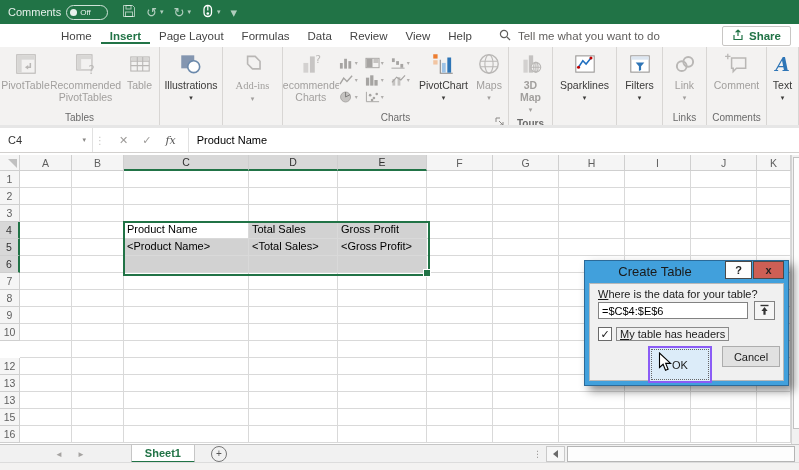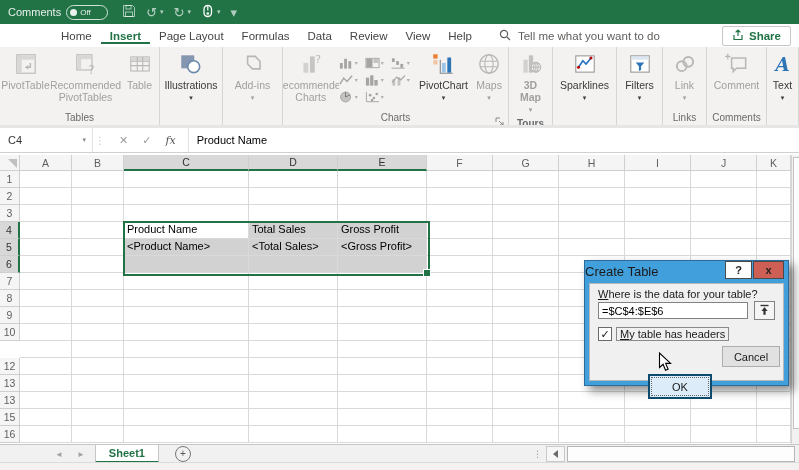--- a/index.html
+++ b/index.html
@@ -66,53 +66,53 @@
   .fillh{position:absolute;width:6px;height:6px;background:#217346;border:1px solid #fff;box-sizing:content-box;}
   .ctext{position:absolute;font-size:11px;color:#000;padding:1px 0 0 3px;white-space:nowrap;pointer-events:none;}
   
   .vscroll{position:absolute;left:791px;top:155px;width:8px;height:289px;background:#f1f1f1;border-left:1px solid #d4d4d4;box-sizing:border-box;}
   .vthumb{position:absolute;left:1px;top:2px;width:5px;height:270px;background:#fdfdfd;border:1px solid #c2c2c2;}
   
   .sheetbar{position:absolute;left:0;top:444px;width:799px;height:18px;background:#f1f1f1;
             border-top:1px solid #c6c6c6;display:flex;align-items:stretch;font-size:11px;}
   .snav{display:flex;align-items:center;gap:14px;padding:0 10px 0 55px;color:#a5a3a1;font-size:8px;}
   .stab{background:#fff;border-left:1px solid #c6c6c6;border-right:1px solid #c6c6c6;
-        border-bottom:2px solid #217346;color:#217346;font-weight:bold;display:flex;align-items:center;padding:0 13px;box-sizing:border-box;}
+        border-bottom:2px solid #217346;color:#217346;font-weight:bold;display:flex;align-items:center;padding:0 13px;box-sizing:border-box;margin-left:36px;}
   .addsheet{width:14px;height:14px;border:1px solid #767676;border-radius:50%;margin:auto 0 auto 16px;
         display:flex;align-items:center;justify-content:center;color:#555;font-size:10px;line-height:1;}
   .splitter{margin-left:auto;display:flex;align-items:center;color:#9d9b99;font-size:9px;letter-spacing:0;padding-right:4px;}
   .harrow{width:17px;margin:1px 0;border:1px solid #c9c9c9;background:#f7f7f7;display:flex;align-items:center;justify-content:center;}
   .harrow::after{content:"";border-style:solid;border-width:4px 5px 4px 0;border-color:transparent #6a6a6a transparent transparent;}
   .htrack{flex:0 0 234px;margin:1px 0;background:#f1f1f1;position:relative;}
   .hthumb{position:absolute;left:2px;top:0;bottom:0;width:228px;background:#fdfdfd;border:1px solid #b5b5b5;box-sizing:border-box;}
   .statusbar{position:absolute;left:0;top:462px;width:799px;height:8px;background:#f3f2f1;border-top:1px solid #dcdcdc;}
   
   .dialog{position:absolute;left:584px;top:260px;width:205px;height:126px;background:#41a0dc;
           border:1px solid #2b6a99;box-shadow:5px 5px 9px rgba(0,0,0,.45);box-sizing:border-box;z-index:10;font-size:11px;}
   .dtitle{position:relative;height:22px;}
-  .dtitle .ttext{position:absolute;left:0;top:3px;width:140px;text-align:left;font-size:13px;color:#1a1a1a;}
+  .dtitle .ttext{position:absolute;left:0;top:3px;width:140px;text-align:center;font-size:13px;color:#1a1a1a;}
   .dbtn{position:absolute;top:0;height:18px;border:1px solid #4a4a4a;box-sizing:border-box;
         display:flex;align-items:center;justify-content:center;font-weight:bold;font-size:11px;color:#222;}
   .dhelp{right:36px;width:27px;background:#fdfdfd;}
   .dclose{right:4px;width:31px;background:#cd5f55;}
   .dbody{position:absolute;left:4px;right:4px;top:22px;bottom:4px;background:#f0f0f0;border:1px solid #b8b8b8;box-sizing:border-box;}
   .ufl{display:inline-block;}
   .ufl::first-letter{text-decoration:underline;}
   .dprompt{position:absolute;left:8px;top:4px;color:#1a1a1a;}
   .dinput{position:absolute;left:8px;top:18px;width:150px;height:17px;border:1px solid #828282;background:#fff;
           box-sizing:border-box;display:flex;align-items:center;padding-left:3px;color:#000;}
   .dpicker{position:absolute;left:164px;top:17px;width:21px;height:19px;border:1px solid #828282;background:#f5f5f5;
           box-sizing:border-box;display:flex;align-items:center;justify-content:center;}
   .dcheckrow{position:absolute;left:8px;top:43px;display:flex;align-items:center;}
   .dcheckbox{width:12px;height:12px;border:1px solid #6a6a6a;background:#fff;display:flex;align-items:center;
           justify-content:center;font-size:11px;line-height:10px;color:#111;}
   .dchecklabel{margin-left:4px;border:1px solid #8a8a8a;padding:0 3px;color:#1a1a1a;}
-  .dok{position:absolute;left:58px;top:62px;width:64px;height:25px;border:2px solid #0c4a6e;background:#dcecf9;
+  .dok{position:absolute;left:58px;top:62px;width:64px;height:37px;border:2px solid #8b5cf6;background:#dcecf9;
        box-sizing:border-box;display:flex;align-items:center;justify-content:center;color:#1a1a1a;
-       outline:1px dotted #666;outline-offset:-4px;margin-top:28px;}
+       outline:1px dotted #666;outline-offset:-4px;}
   .dcancel{position:absolute;left:132px;top:62px;width:58px;height:21px;border:1px solid #adadad;background:#e1e1e1;
        box-sizing:border-box;display:flex;align-items:center;justify-content:center;color:#1a1a1a;}
   .cursor{position:absolute;left:658px;top:352px;z-index:20;pointer-events:none;}
 </style>
 </head>
 <body>
 
 <div class="titlebar">
   <div class="autosave">
     <span>Comments</span>
@@ -211,21 +211,21 @@
           <span><svg width="26" height="26" viewBox="0 0 24 24">
               <rect x="3" y="4" width="12" height="12" fill="#8496b0"></rect>
               <circle cx="14.5" cy="14.5" r="5.5" fill="#fff" stroke="#6b89ab" stroke-width="1.5"></circle>
             </svg></span>
           <span>Illustrations</span>
           <span class="drop">▾</span>
         </div>
       </div>
       <div class="rg-label"></div>
     </div>
-    <div class="rgroup" style="width: 60px;">
+    <div class="rgroup" style="width: 60px; font-family: Liberation Serif, serif;">
       <div class="rg-btns">
         <div class="rbtn dis" style="width: 40px;">
           <span style="opacity: 0.75;"><svg width="26" height="26" viewBox="0 0 24 24">
               <path d="M7 5 h7 l4.5 4.5 v7 h-7 L7 12 Z" fill="none" stroke="#a6a4a2" stroke-width="1.5"></path>
             </svg></span>
           <span>Add-ins</span>
           <span class="drop">▾</span>
         </div>
       </div>
       <div class="rg-label"></div>

